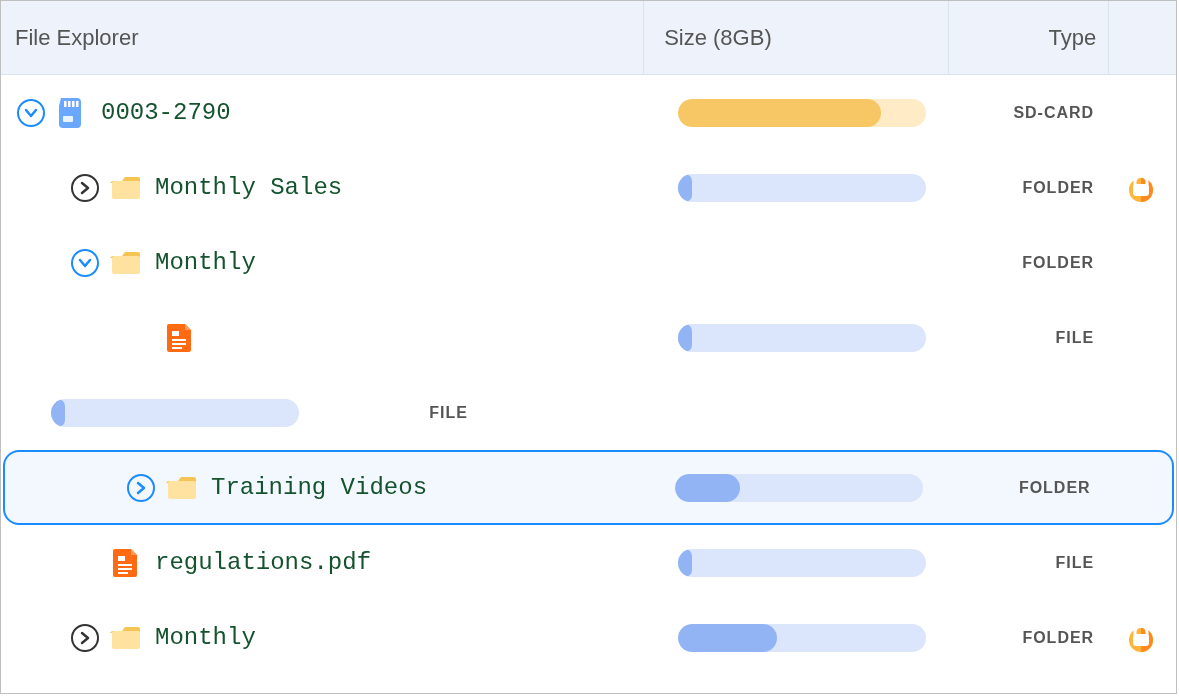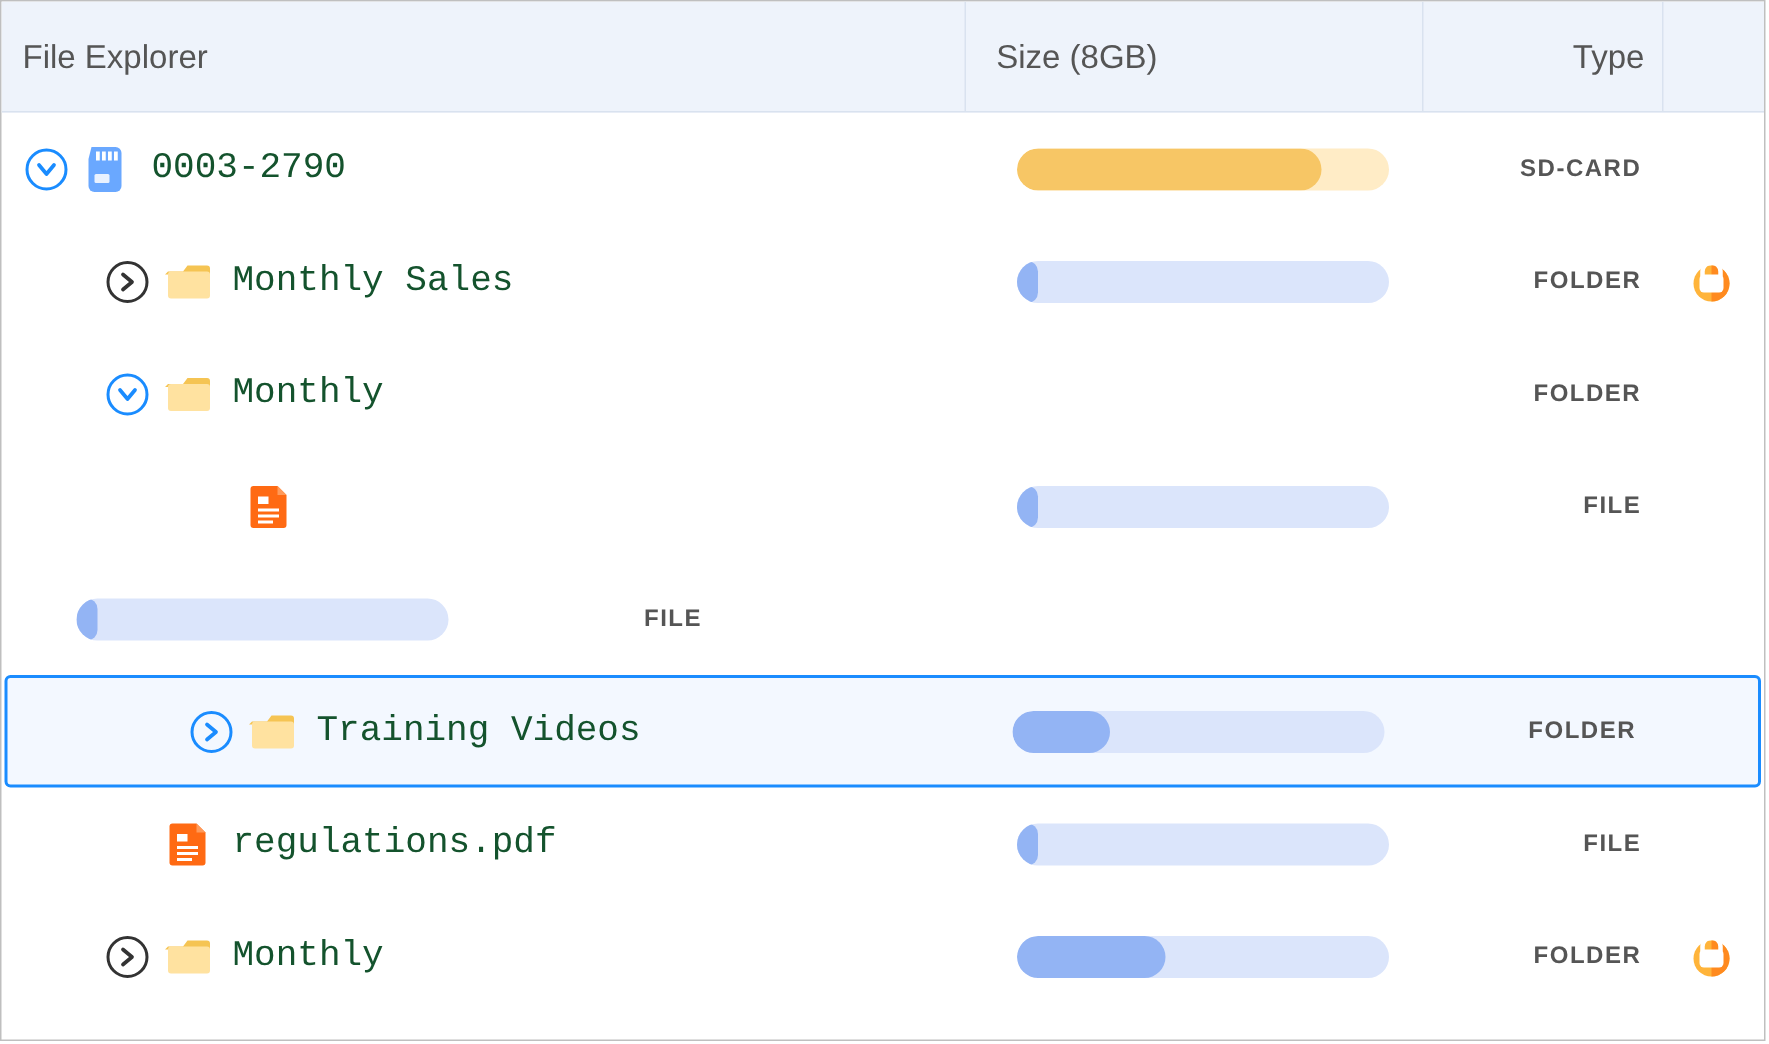--- a/index.html
+++ b/index.html
@@ -23,21 +23,21 @@
   .body { position: relative; }
   .row {
     display: flex;
     height: 75px;
     align-items: center;
     position: relative;
   }
   .row.selected {
     background: #f3f8ff;
     border: 2px solid #1a8cff;
-    border-radius: 4px;
+    border-radius: 16px;
     margin: 0 2px 0 2px;
   }
 
   .name-cell { width: 628px; display: flex; align-items: center; height: 100%; position: relative; }
   .row.selected .name-cell { width: 626px; }
   .size-cell { width: 314px; display: flex; align-items: center; padding-left: 50px; padding-right: 16px; }
   .type-cell { width: 165px; display: flex; align-items: center; justify-content: flex-end; padding-right: 12px; color: #555; font-weight: 700; letter-spacing: 1px; font-size: 16px; }
   .lock-cell { width: 70px; display: flex; align-items: center; justify-content: center; }
 
   .toggle {

